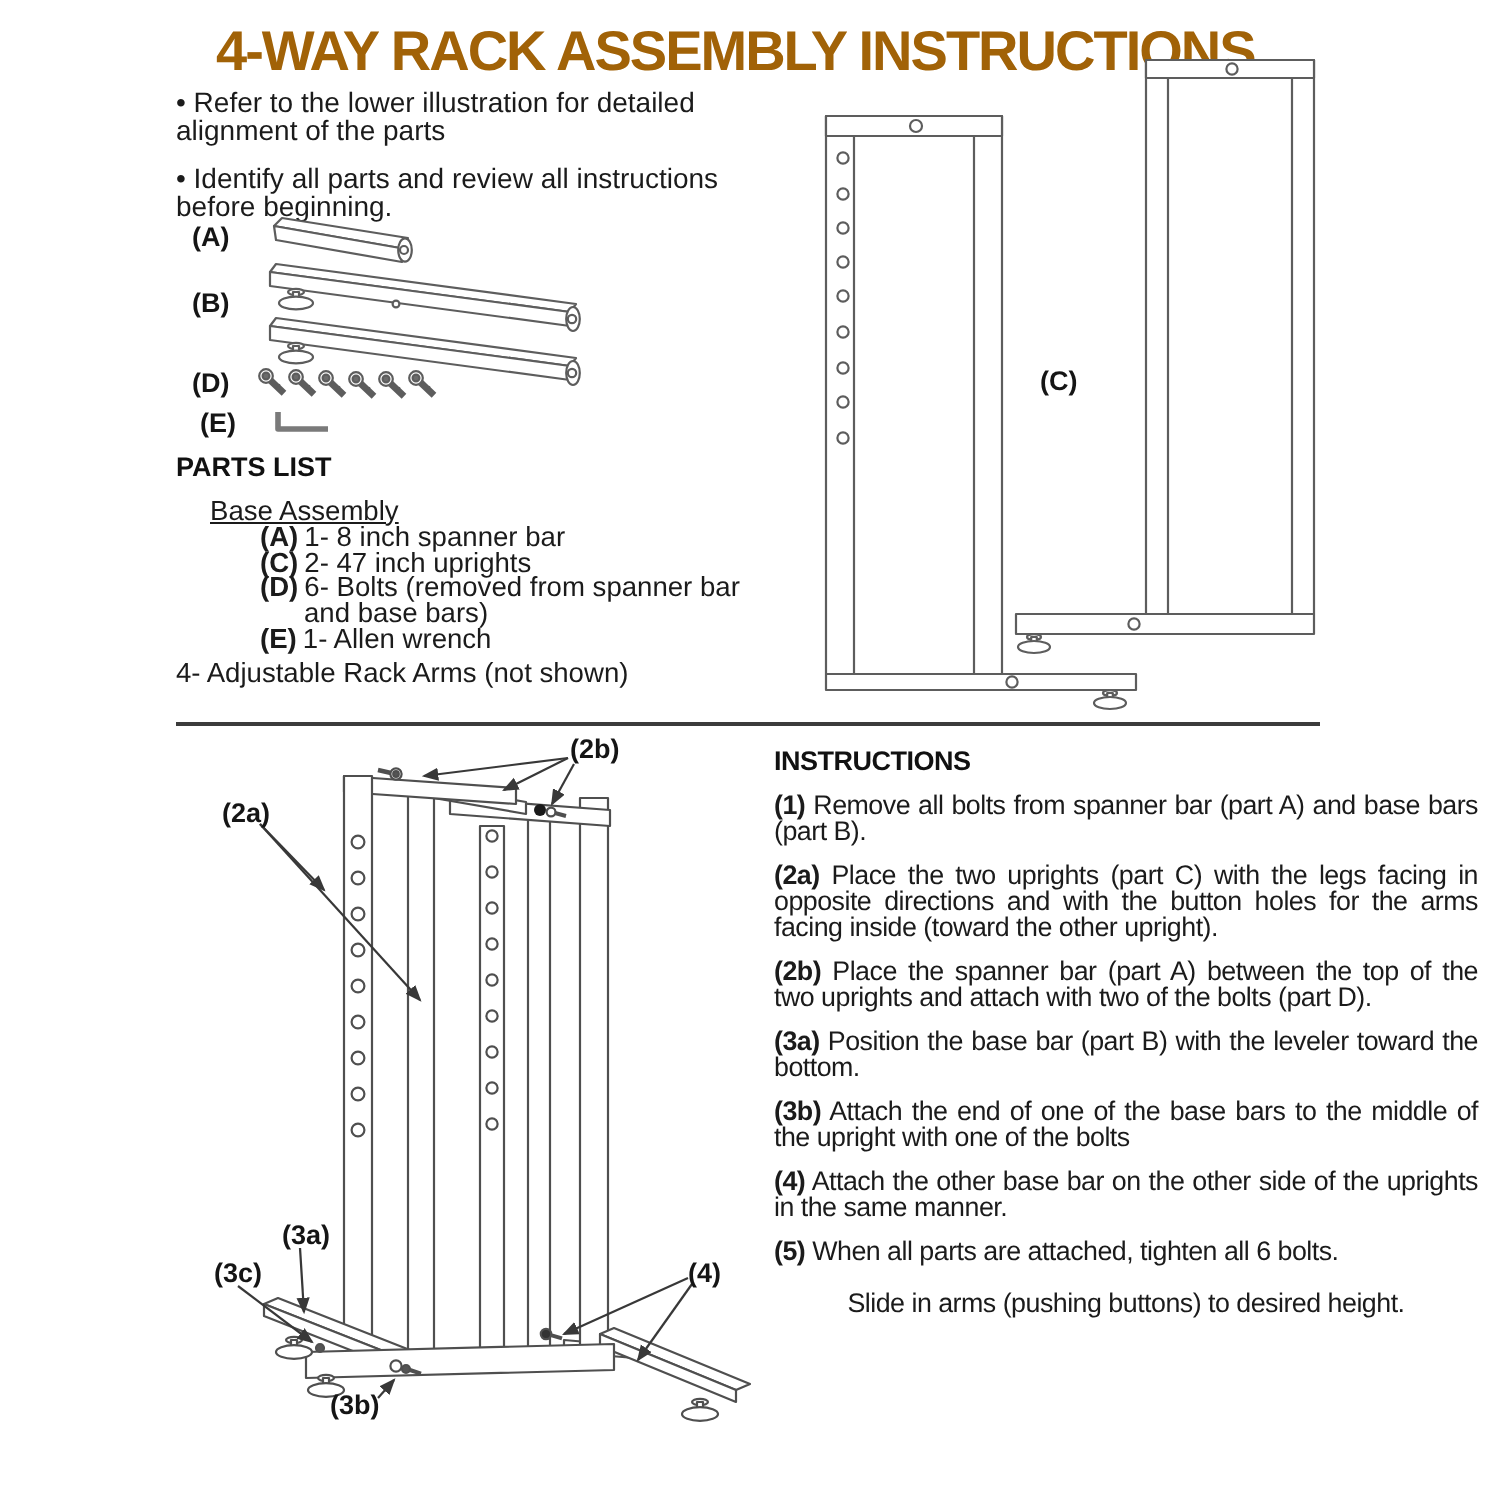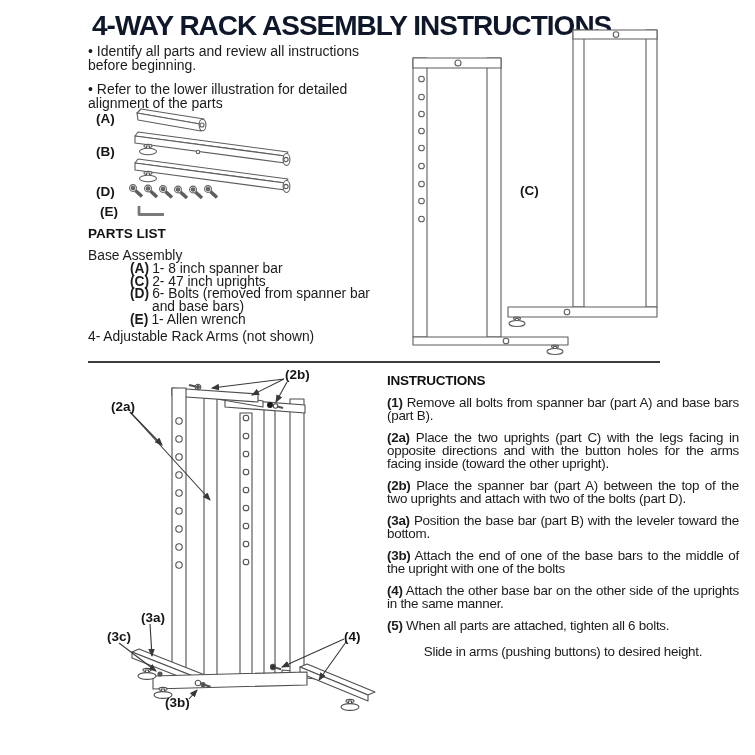--- a/index.html
+++ b/index.html
@@ -1,45 +1,45 @@
 <!DOCTYPE html>
 <html><head>
 <meta charset="utf-8">
 <style>
   html,body{margin:0;padding:0;background:#ffffff;}
   #page{position:relative;width:755px;height:755px;background:#fff;overflow:hidden;
         font-family:"Liberation Sans",sans-serif;color:#1b1b1b;}
   .abs{position:absolute;}
-  #title{left:92px;top:10px;font-size:28px;font-weight:700;letter-spacing:-1px;color:#0f172a;white-space:nowrap;}
+  #title{left:108px;top:10px;font-size:28px;font-weight:700;letter-spacing:-1px;color:#a16207;white-space:nowrap;}
   #bullets{left:88px;top:45px;width:314px;font-size:14px;line-height:13.5px;}
   #bullets p{margin:0 0 11px 0;}
   .figlbl{font-size:13.5px;font-weight:700;color:#151515;white-space:nowrap;}
   #partslist{left:88px;top:228px;width:334px;font-size:13.8px;line-height:12.6px;}
   #partslist h3,#instructions h3{font-size:13.5px;margin:0 0 9px 0;color:#111;}
-  .pgroup{margin:0 0 1px 0;}
+  .pgroup{margin:0 0 1px 17px;text-decoration:underline;}
   .prow{margin-left:42px;}
   .prow b{margin-right:3px;}
   .prow2{margin-left:64px;}
   .pfoot{margin-top:5px;}
   #divider{left:88px;top:361px;width:572px;height:1.5px;background:#3c3c3c;}
   #instructions{left:387px;top:374px;width:352px;font-size:13.4px;line-height:13px;letter-spacing:-0.25px;}
   #instructions p.step{margin:0 0 9px 0;text-align:justify;}
   #instructions p.closing{margin:13px 0 0 0;text-align:center;}
   svg{overflow:visible;}
 </style>
 </head>
 <body>
 
 <div id="page">
 
   <div id="title" class="abs">4-WAY RACK ASSEMBLY INSTRUCTIONS</div>
 
   <div id="bullets" class="abs">
+    <p>• Refer to the lower illustration for detailed alignment of the parts</p>
     <p>• Identify all parts and review all instructions before beginning.</p>
-    <p>• Refer to the lower illustration for detailed alignment of the parts</p>
   </div>
 
   <svg class="abs" style="left:80px;top:100px" width="235" height="125" viewBox="0 0 235 125">
     <g stroke="#5d5d5d" stroke-width="1.1" fill="#ffffff" stroke-linejoin="round">
 
       <g>
         <path d="M61,9 L124,19 L120,24 L57,13 Z"></path>
         <path d="M57,13 L120,24 L121,31 L58,20 Z"></path>
         <ellipse cx="122.5" cy="25" rx="3.4" ry="5.8"></ellipse>
         <circle cx="122" cy="25" r="2"></circle>

